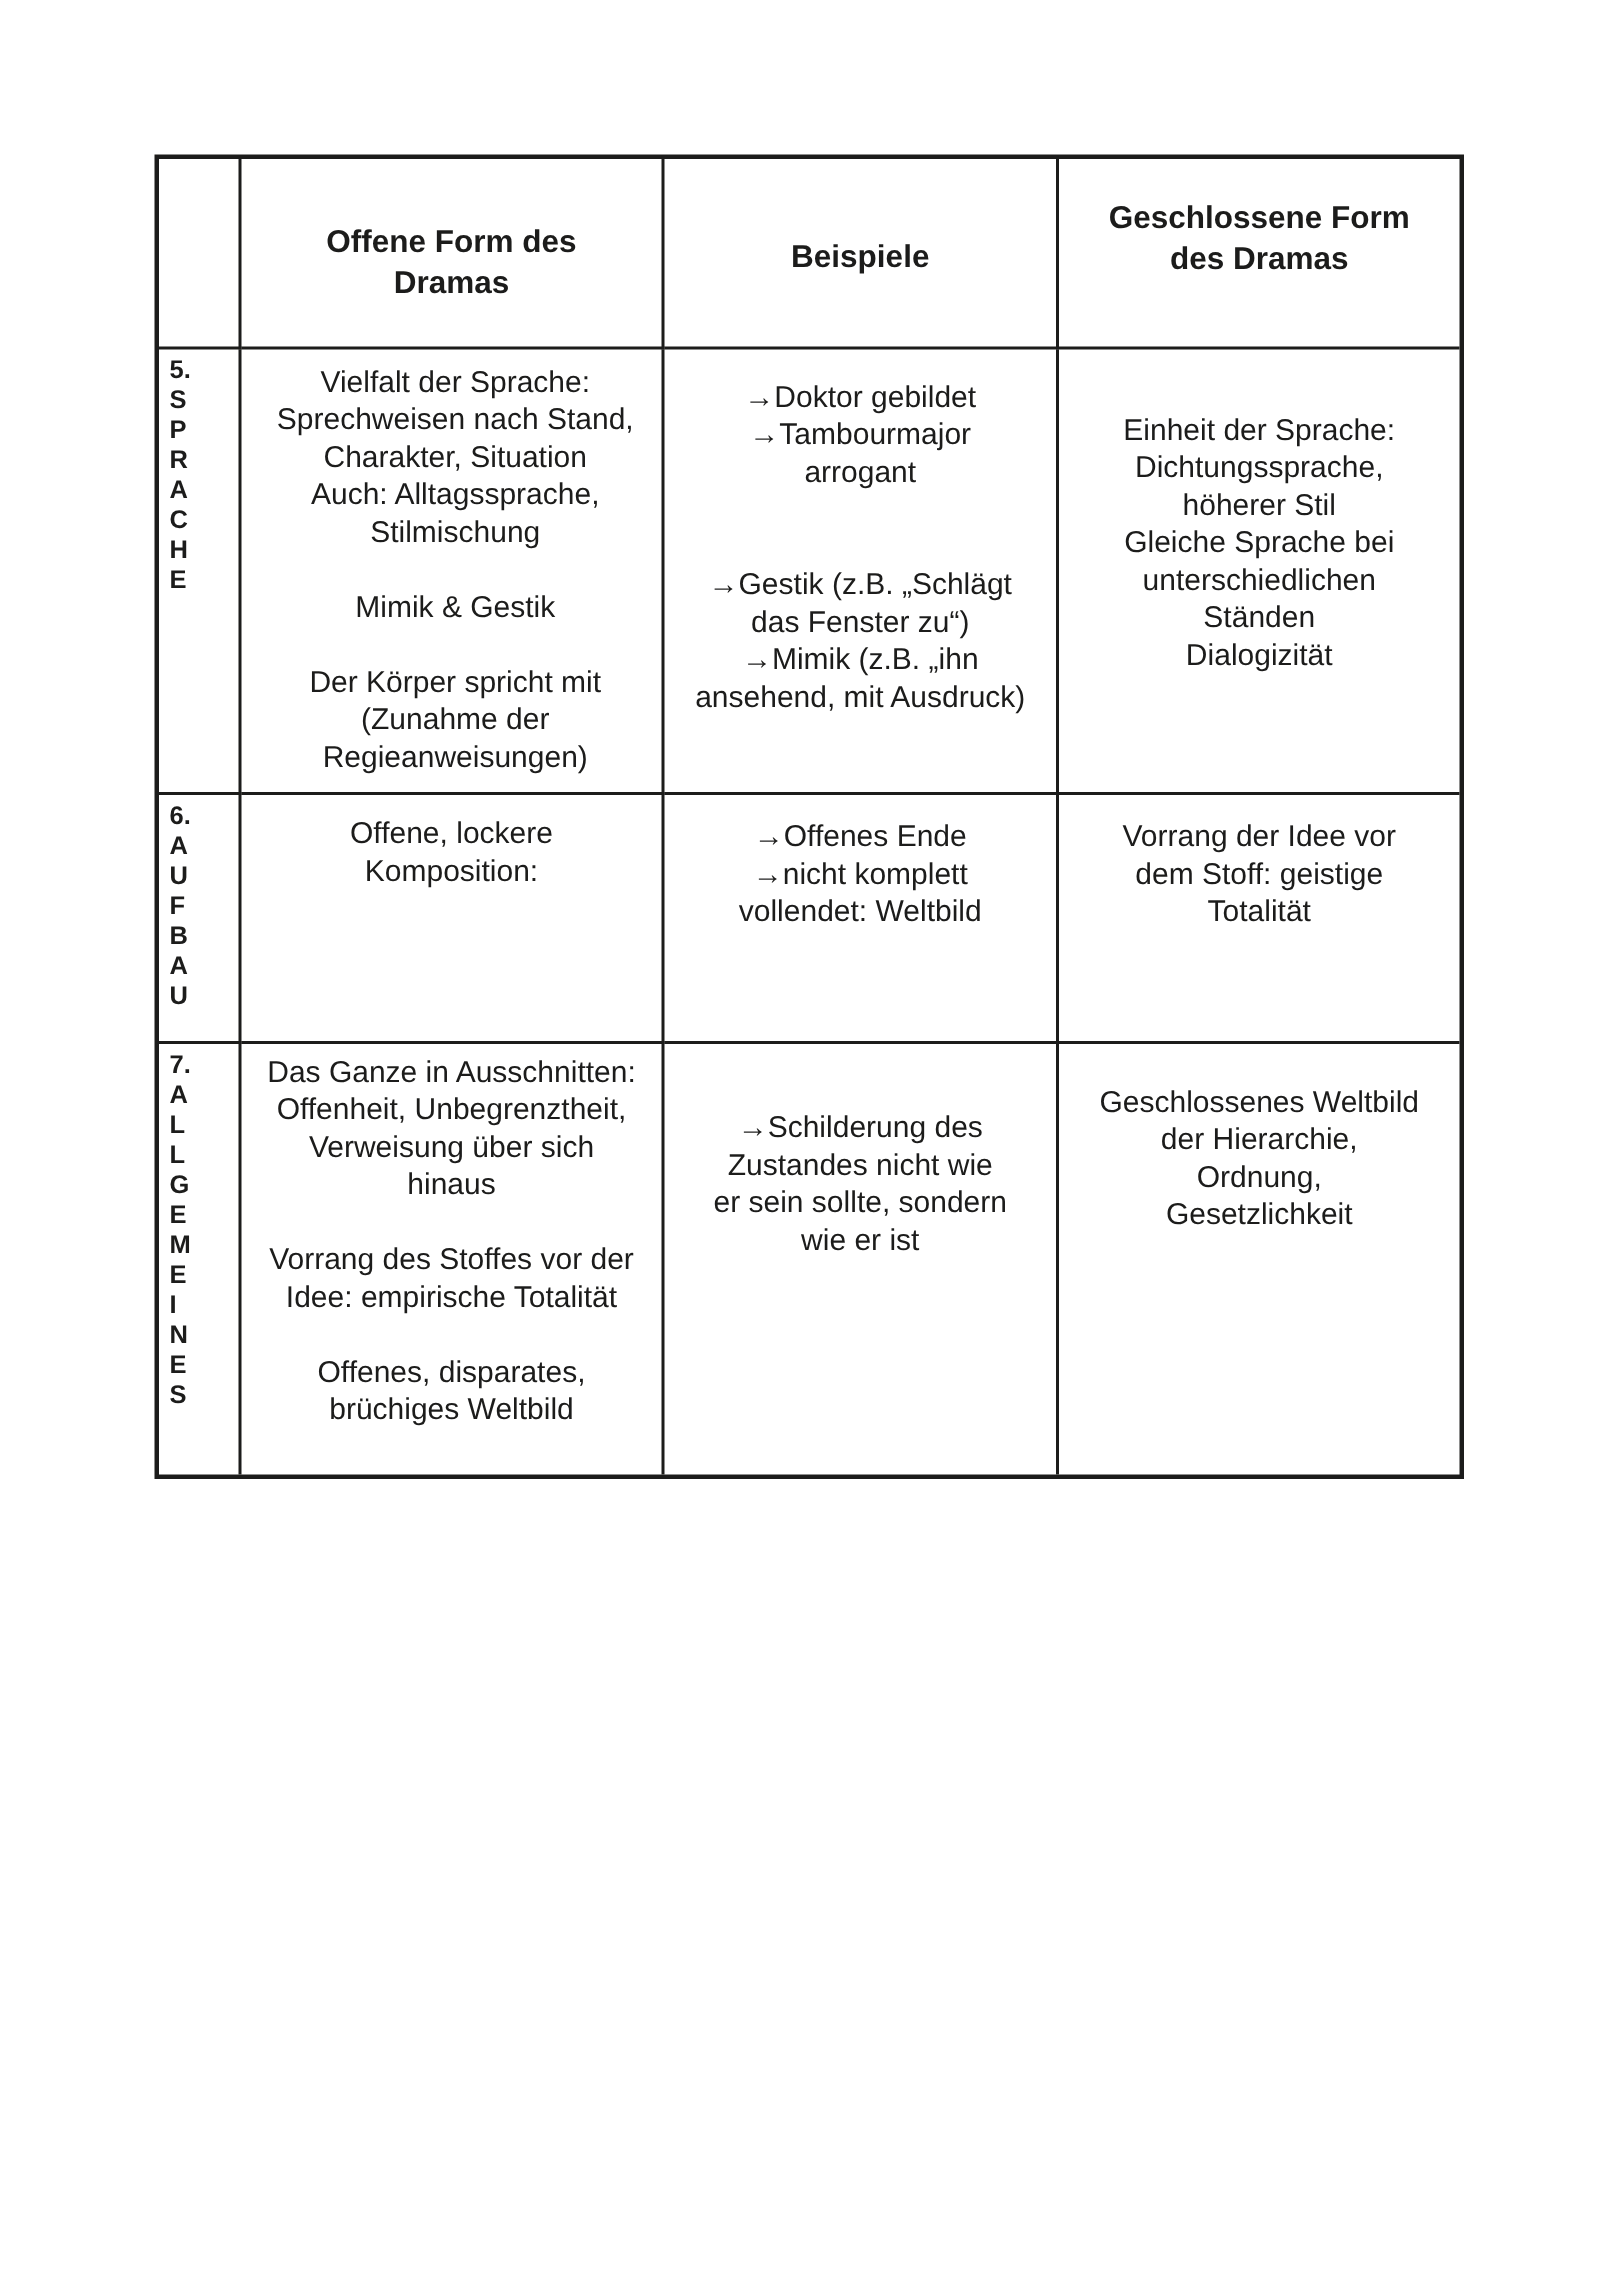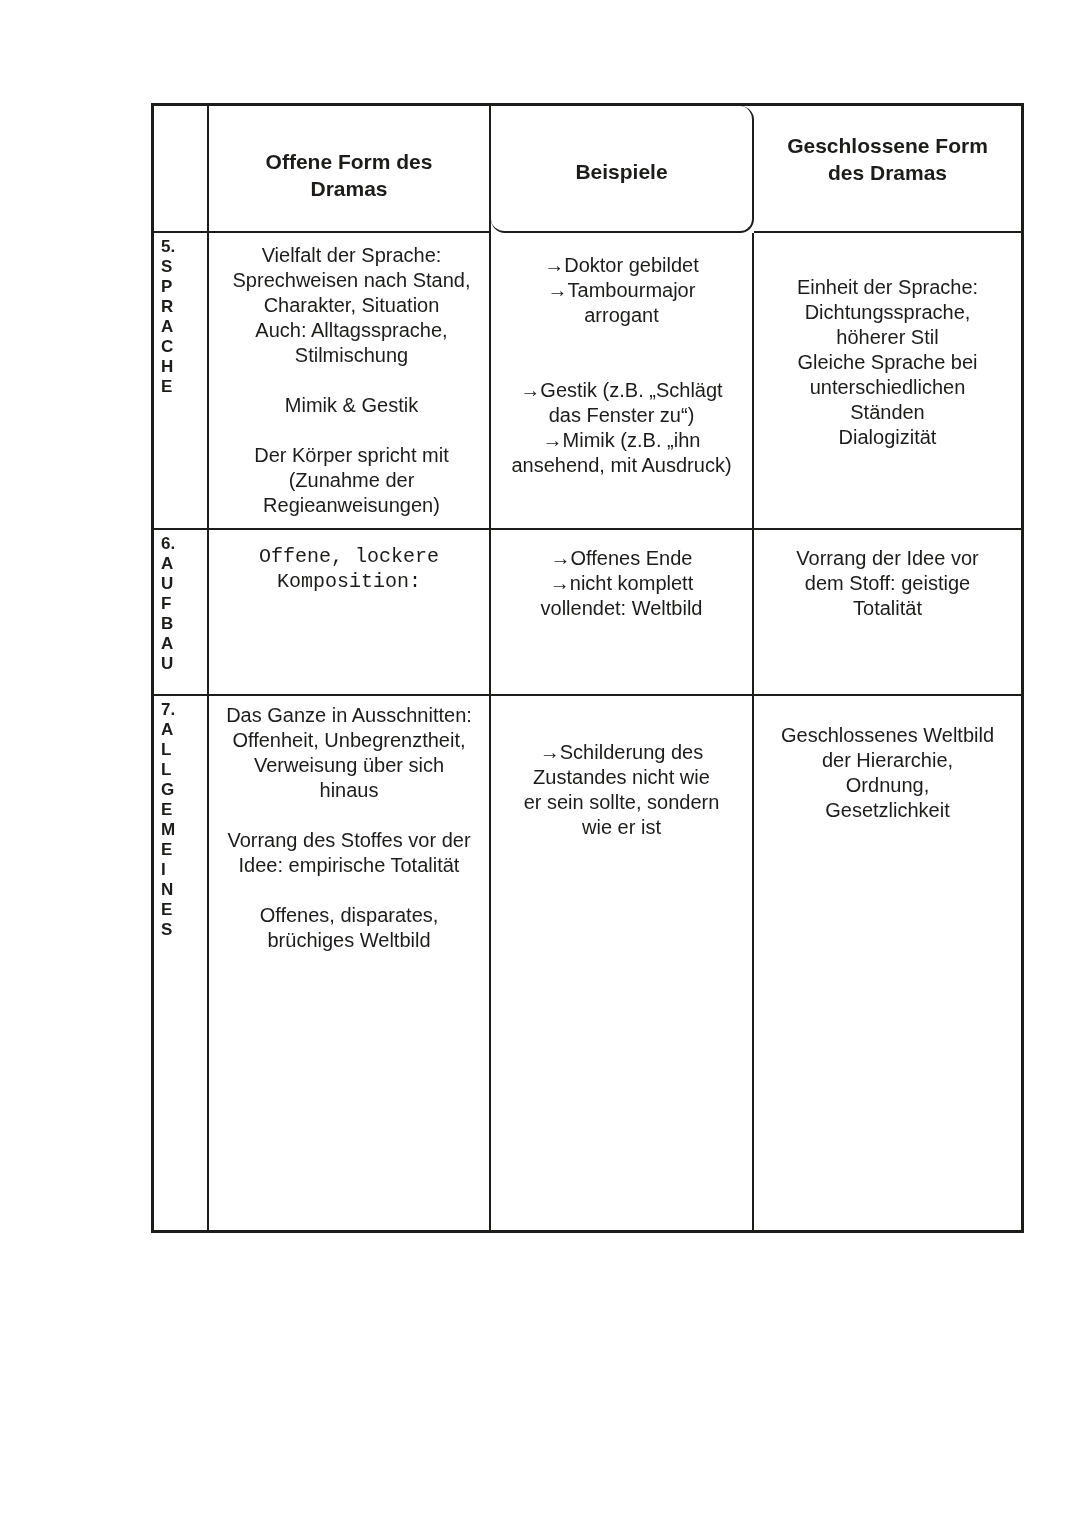--- a/index.html
+++ b/index.html
@@ -14,28 +14,27 @@
     height: 1527px;
     background: #ffffff;
     font-family: "Liberation Sans", sans-serif;
     color: #1c1c1b;
   }
   .drama-table {
     position: absolute;
     left: 103px;
     top: 103px;
     width: 873px;
-    height: 1130px;
+    height: 883px;
     box-sizing: border-box;
     border: 3px solid #1c1c1b;
     display: grid;
     grid-template-columns: 55px 282px 263px 1fr;
     grid-template-rows: 127px 297px 166px 1fr;
     background: #ffffff;
-    margin-left: 48px;
   }
   .cell {
     box-sizing: border-box;
     border-right: 2px solid #1c1c1b;
     border-bottom: 2px solid #1c1c1b;
     overflow: hidden;
   }
   .cell.last-col { border-right: none; }
   .cell.last-row { border-bottom: none; }
 
@@ -59,28 +58,28 @@
     font-size: 20px;
     line-height: 25px;
     text-align: center;
     white-space: pre-line;
     padding-left: 5px;
     padding-right: 5px;
   }
 
   
   .pt-hdr-open    { padding-top: 42px; }
-  .pt-hdr-ex     { padding-top: 52px; border-radius: 14px; }
+  .pt-hdr-ex     { padding-top: 52px; }
   .pt-hdr-closed { padding-top: 26px; }
 
   .pt-r5-open    { padding-top: 10px; padding-left: 10px; }
   .pt-r5-ex      { padding-top: 20px; }
   .pt-r5-closed  { padding-top: 42px; }
 
-  .pt-r6-open    { padding-top: 14px; font-family: Liberation Mono, monospace; }
+  .pt-r6-open    { padding-top: 14px; }
   .pt-r6-ex      { padding-top: 16px; }
   .pt-r6-closed  { padding-top: 16px; }
 
   .pt-r7-open    { padding-top: 7px;  }
   .pt-r7-ex      { padding-top: 44px; }
   .pt-r7-closed  { padding-top: 27px; }
 </style>
 </head>
 <body>
 

